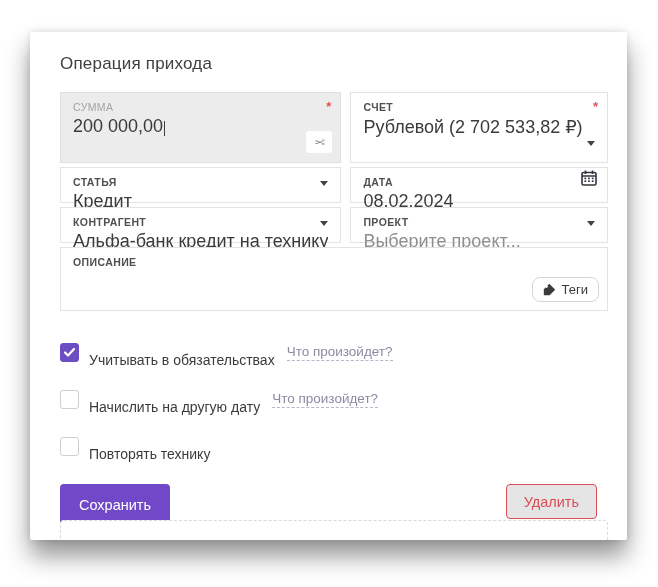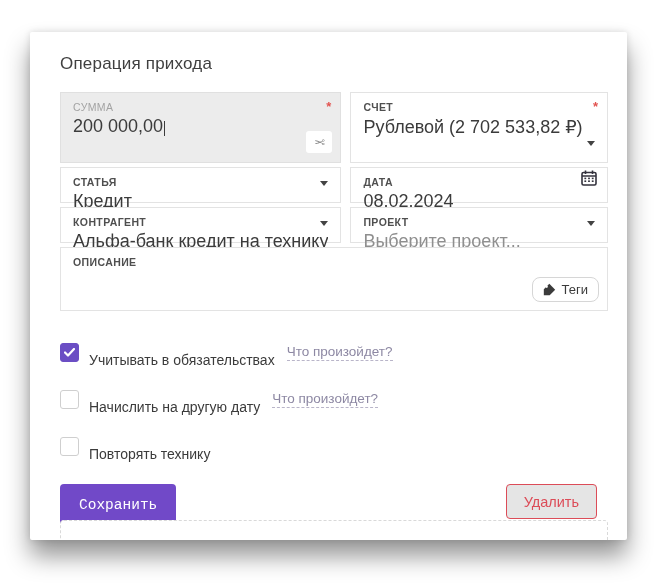--- a/index.html
+++ b/index.html
@@ -119,21 +119,21 @@
     cursor: pointer;
   }
 
   
   .btn-row { margin-top: 22px; position: relative; height: 35px; }
   .btn-save {
     position: absolute; left: 0; top: 0;
     height: 41px; padding: 0 19px;
     background: #7149c8; color: #ffffff;
     border: none; border-radius: 4px;
-    font-size: 14.5px; font-family: Liberation Mono, monospace;
+    font-size: 14.5px; font-family: Liberation Sans, sans-serif;
     cursor: pointer;
   }
   .btn-delete {
     position: absolute; right: 11px; top: 0;
     height: 35px; padding: 0 17px;
     background: #e5e5e5; color: #dc4c58;
     border: 1px solid #dc4c58; border-radius: 4px;
     font-size: 14.5px; font-family: inherit;
     cursor: pointer;
   }

